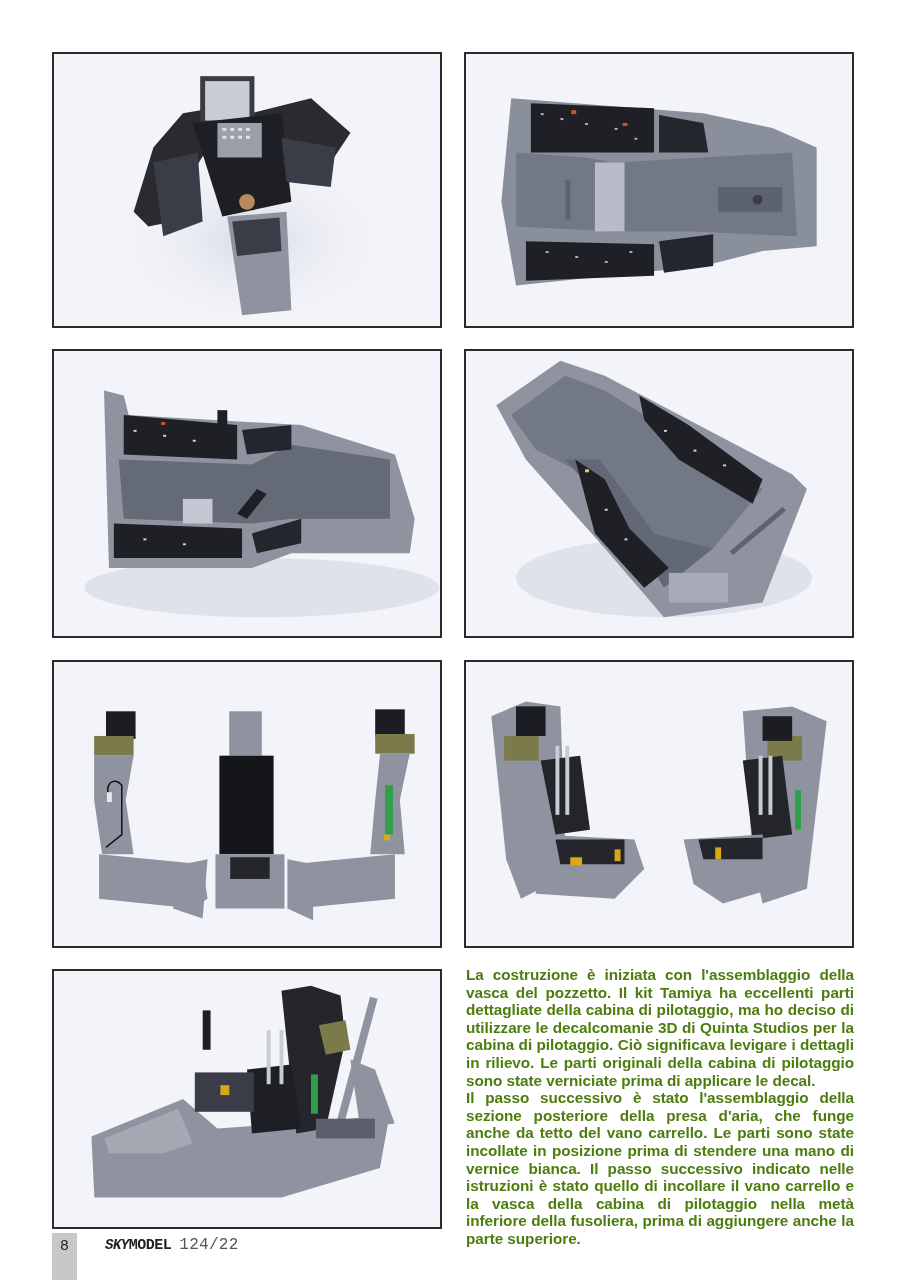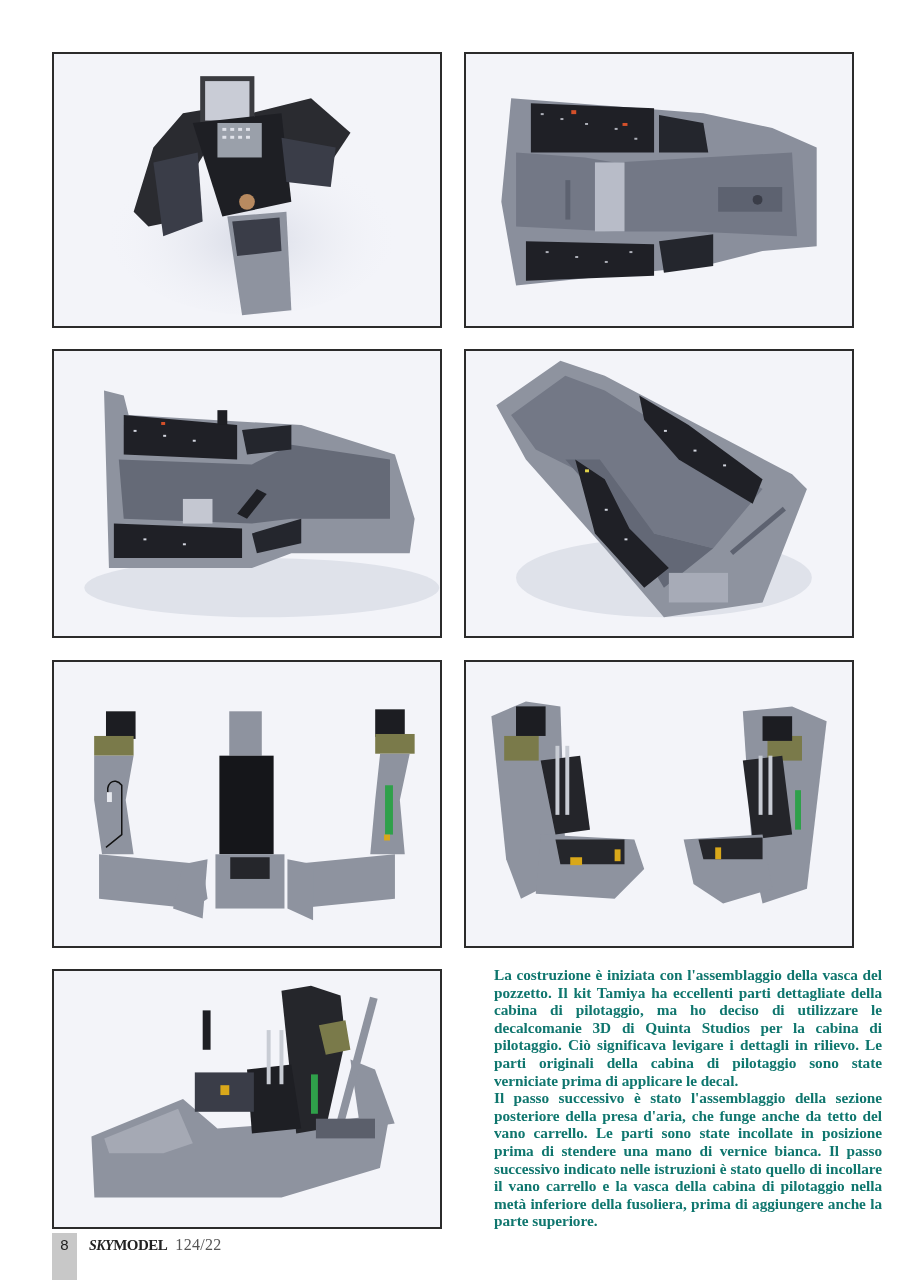--- a/index.html
+++ b/index.html
@@ -6,37 +6,37 @@
   body {
     width: 905px; height: 1280px; background: #ffffff; position: relative;
     overflow: hidden; font-family: "Liberation Sans", sans-serif;
   }
   .photo {
     position: absolute; box-sizing: border-box;
     border: 2px solid #2b2b2b; background: #f3f4f9; overflow: hidden;
   }
   .photo svg { position: absolute; left: 0; top: 0; width: 100%; height: 100%; }
   .body-text {
-    position: absolute; left: 494px; top: 966px; width: 388px;
-    font-family: Liberation Serif, serif; font-weight: bold;
-    font-size: 15.3px; line-height: 17.6px; color: #0f766e;
+    position: absolute; left: 466px; top: 966px; width: 388px;
+    font-family: Liberation Sans, sans-serif; font-weight: bold;
+    font-size: 15.3px; line-height: 17.6px; color: #4d7c0f;
     text-align: justify; hyphens: manual; letter-spacing: -0.05px;
   }
   .body-text p { margin: 0; }
   .folio {
     position: absolute; left: 52px; top: 1233px; width: 25px; height: 47px;
     background: #c8c8c8;
   }
   .folio span {
     position: absolute; left: 0; width: 25px; top: 3px; text-align: center;
     font-family: "Liberation Sans", sans-serif; font-size: 15px; color: #222;
   }
   .brand {
-    position: absolute; left: 89px; top: 1236px;
-    font-family: Liberation Serif, serif; color: #222; white-space: nowrap;
+    position: absolute; left: 105px; top: 1236px;
+    font-family: Liberation Mono, monospace; color: #222; white-space: nowrap;
   }
   .brand .sky { font-style: italic; font-size: 14px; font-weight: bold; letter-spacing: -0.5px; }
   .brand .model { font-weight: bold; font-size: 15px; letter-spacing: -0.5px; }
   .brand .issue { font-size: 16px; color: #555; margin-left: 8px; font-weight: normal; letter-spacing: 0.3px; }
 </style>
 </head>
 <body>
 
 <div class="photo" style="left:52px;top:52px;width:390px;height:276px;">
   <svg viewBox="0 0 390 276">

